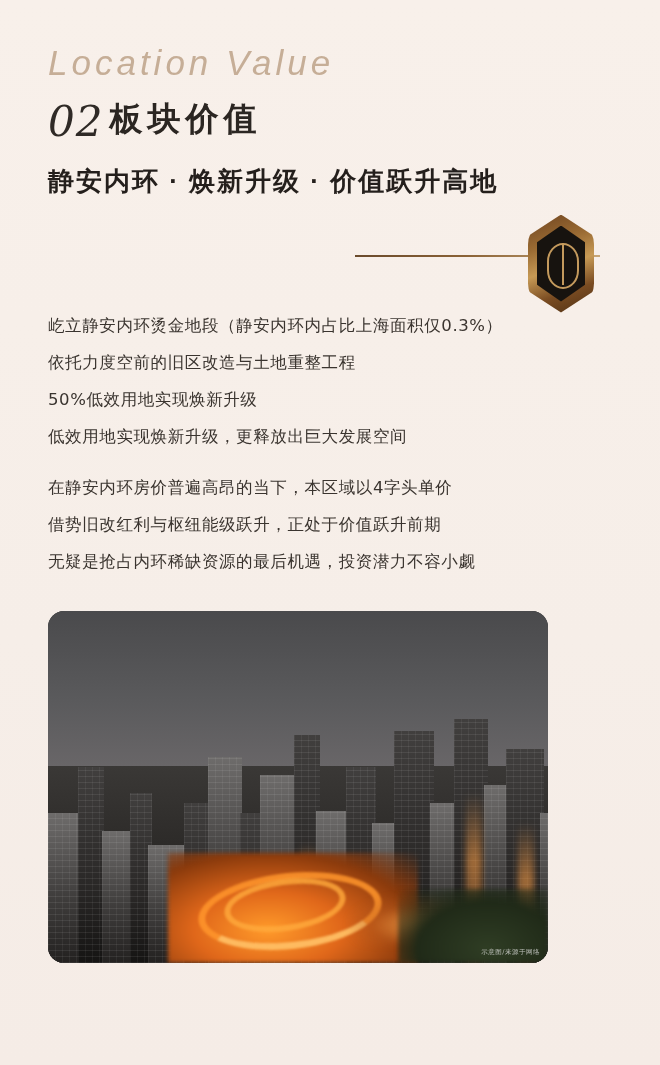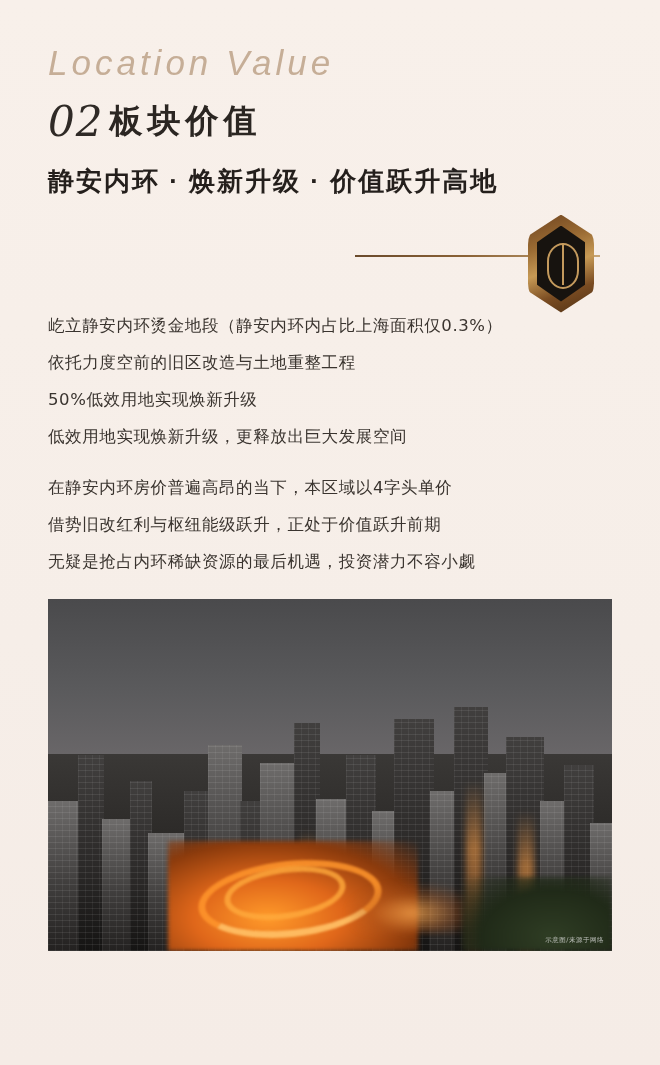--- a/index.html
+++ b/index.html
@@ -30,21 +30,21 @@
     font-family: Liberation Sans, sans-serif;
     font-style: italic;
     font-size: 35px;
     letter-spacing: 4px;
     color: #c6ae97;
     line-height: 1.1;
     white-space: nowrap;
   }
   .title-row {
     display: flex;
-    align-items: center;
+    align-items: flex-start;
     margin-top: 14px;
   }
   .title-num {
     font-family: "DejaVu Serif", serif;
     font-style: italic;
     font-size: 42px;
     color: #2f2a26;
     letter-spacing: 1px;
     margin-right: 6px;
   }
@@ -146,26 +146,27 @@
     letter-spacing: 0.6px;
     line-height: 1.35;
     white-space: nowrap;
   }
   .para.second {
     margin-top: 28px;
   }
 
   
   .photo-wrap {
-    margin: 26px 48px 0 48px;
-    width: 564px;
+    margin: 38px 48px 0 48px;
+    width: 500px;
     height: 352px;
     position: relative;
     overflow: hidden;
     background: #2a2a2a;
+    border-radius: 16px;
   }
   .sky {
     position: absolute;
     left: 0; top: 0; right: 0;
     height: 46%;
     background: linear-gradient(180deg, #4a4a4c 0%, #5a5a5c 55%, #6a6769 100%);
   }
   .ground {
     position: absolute;
     left: 0; right: 0; bottom: 0;

